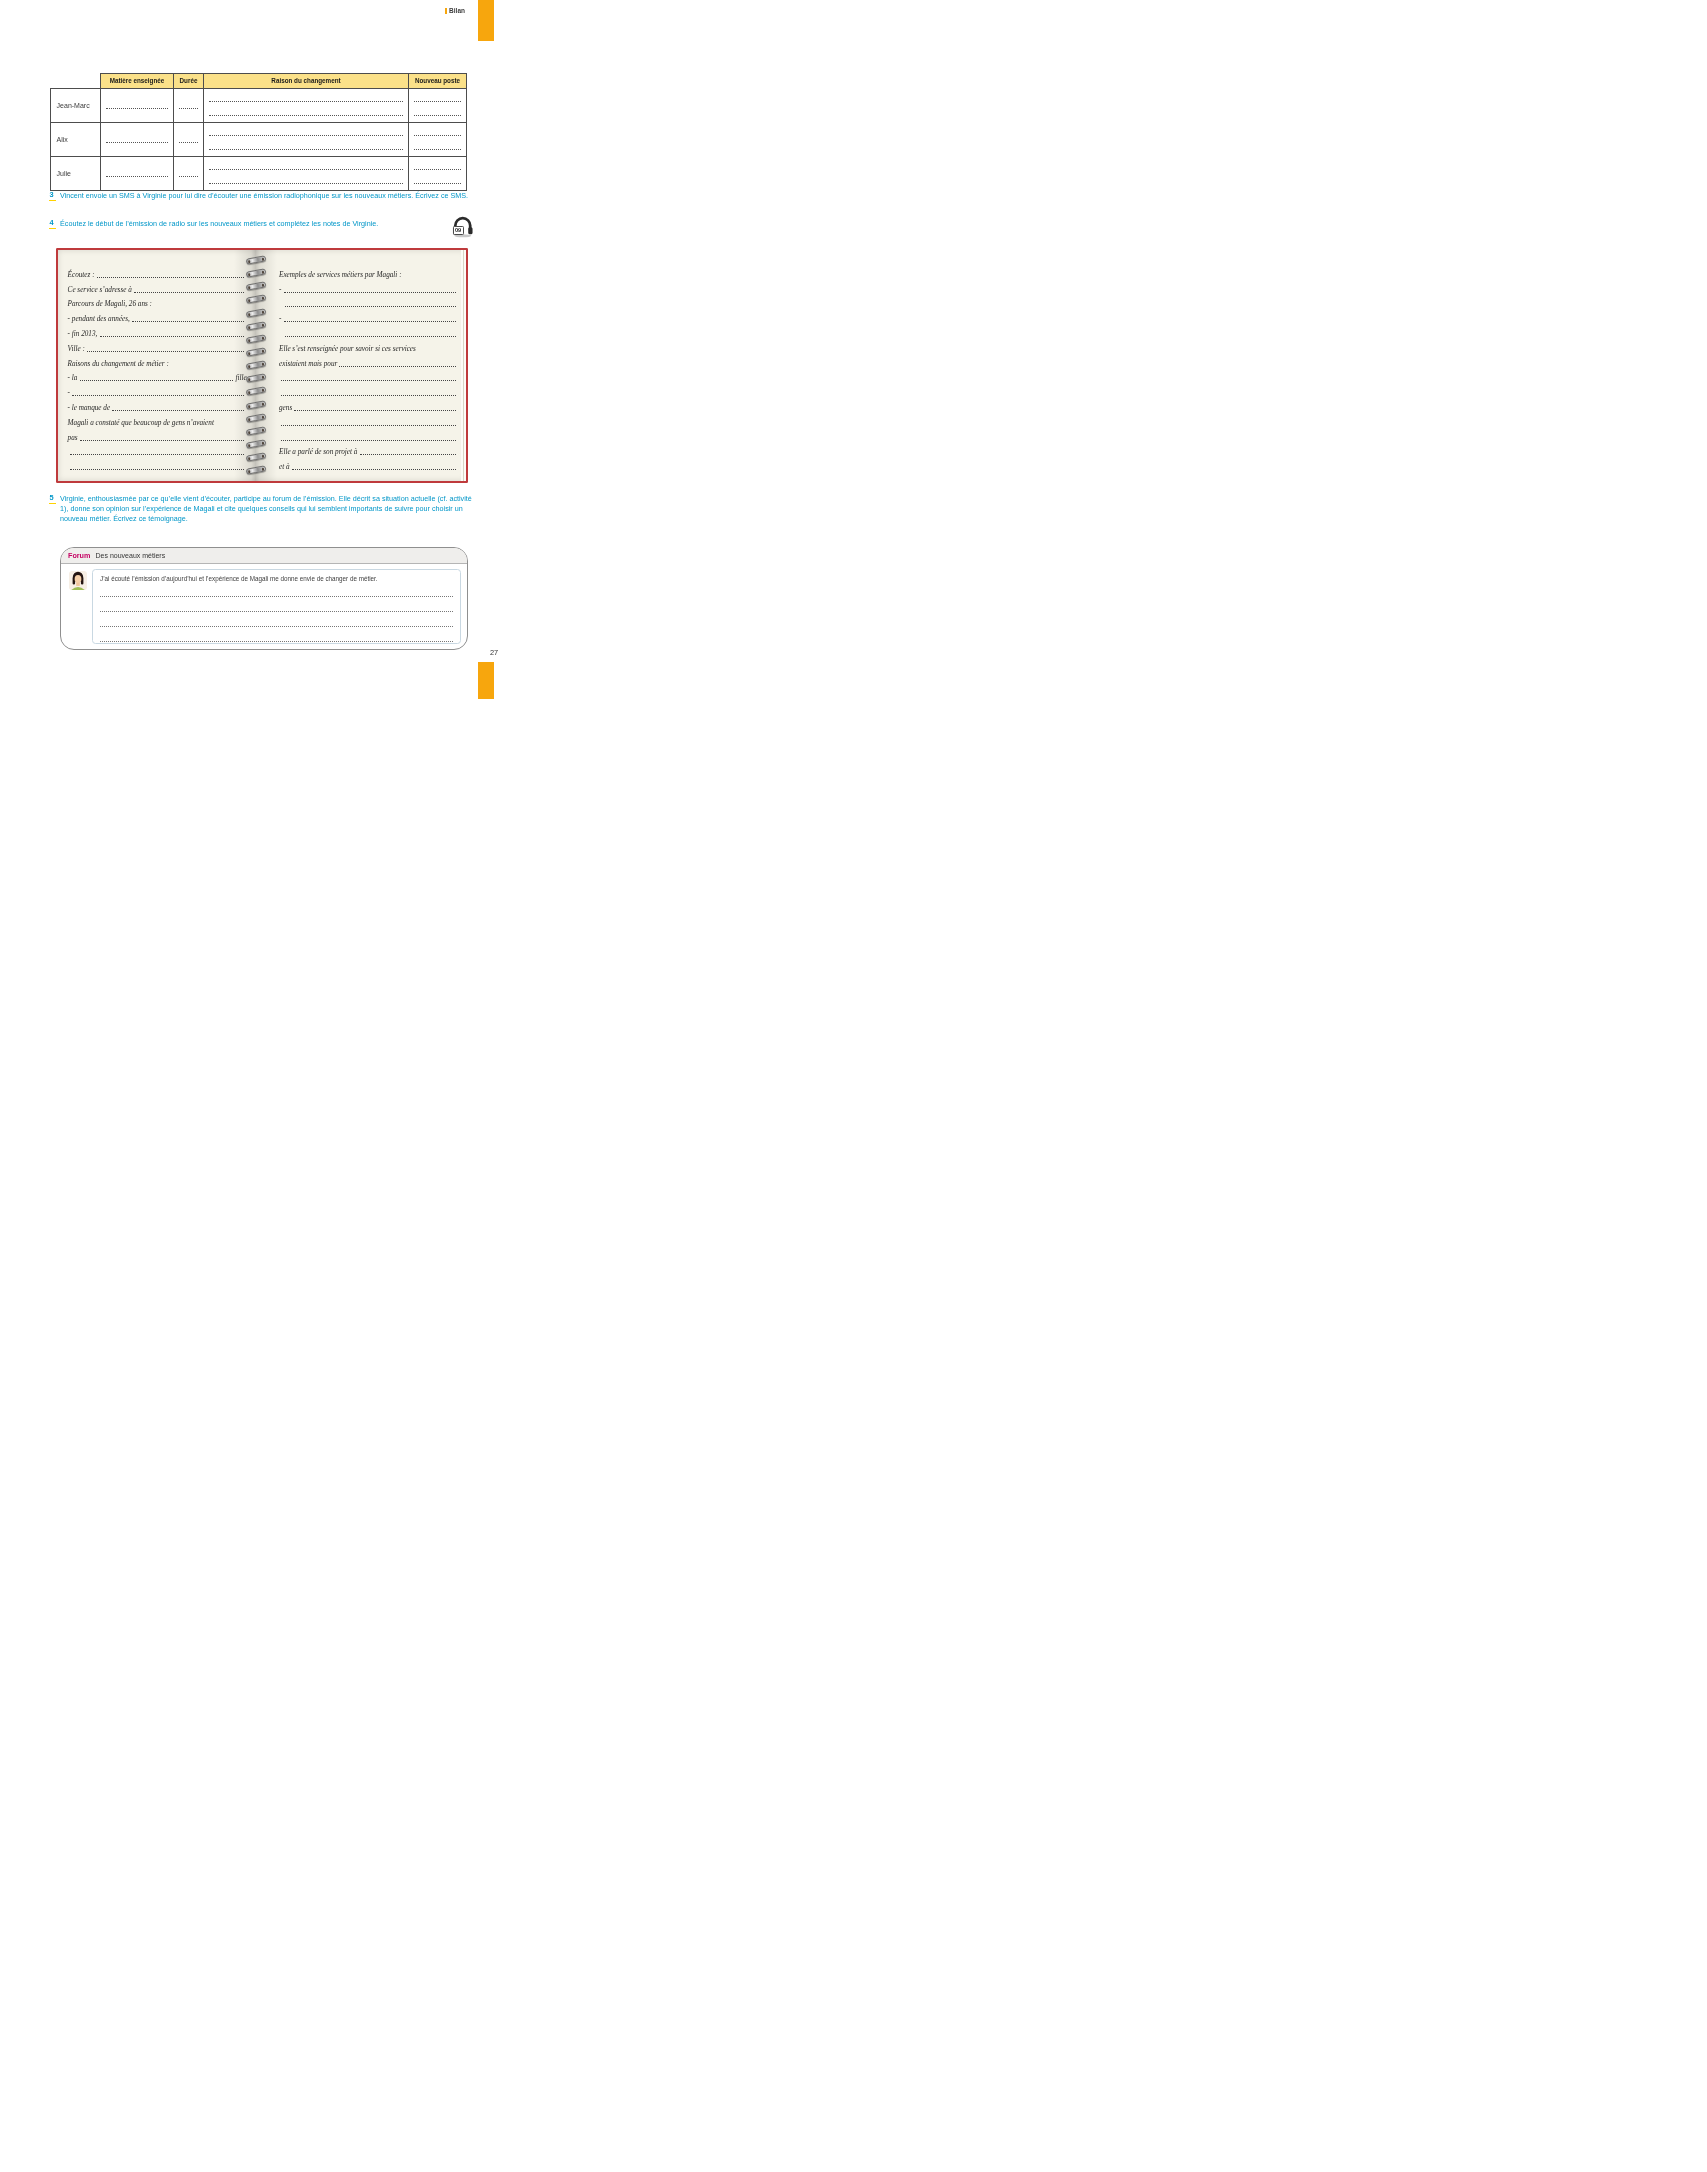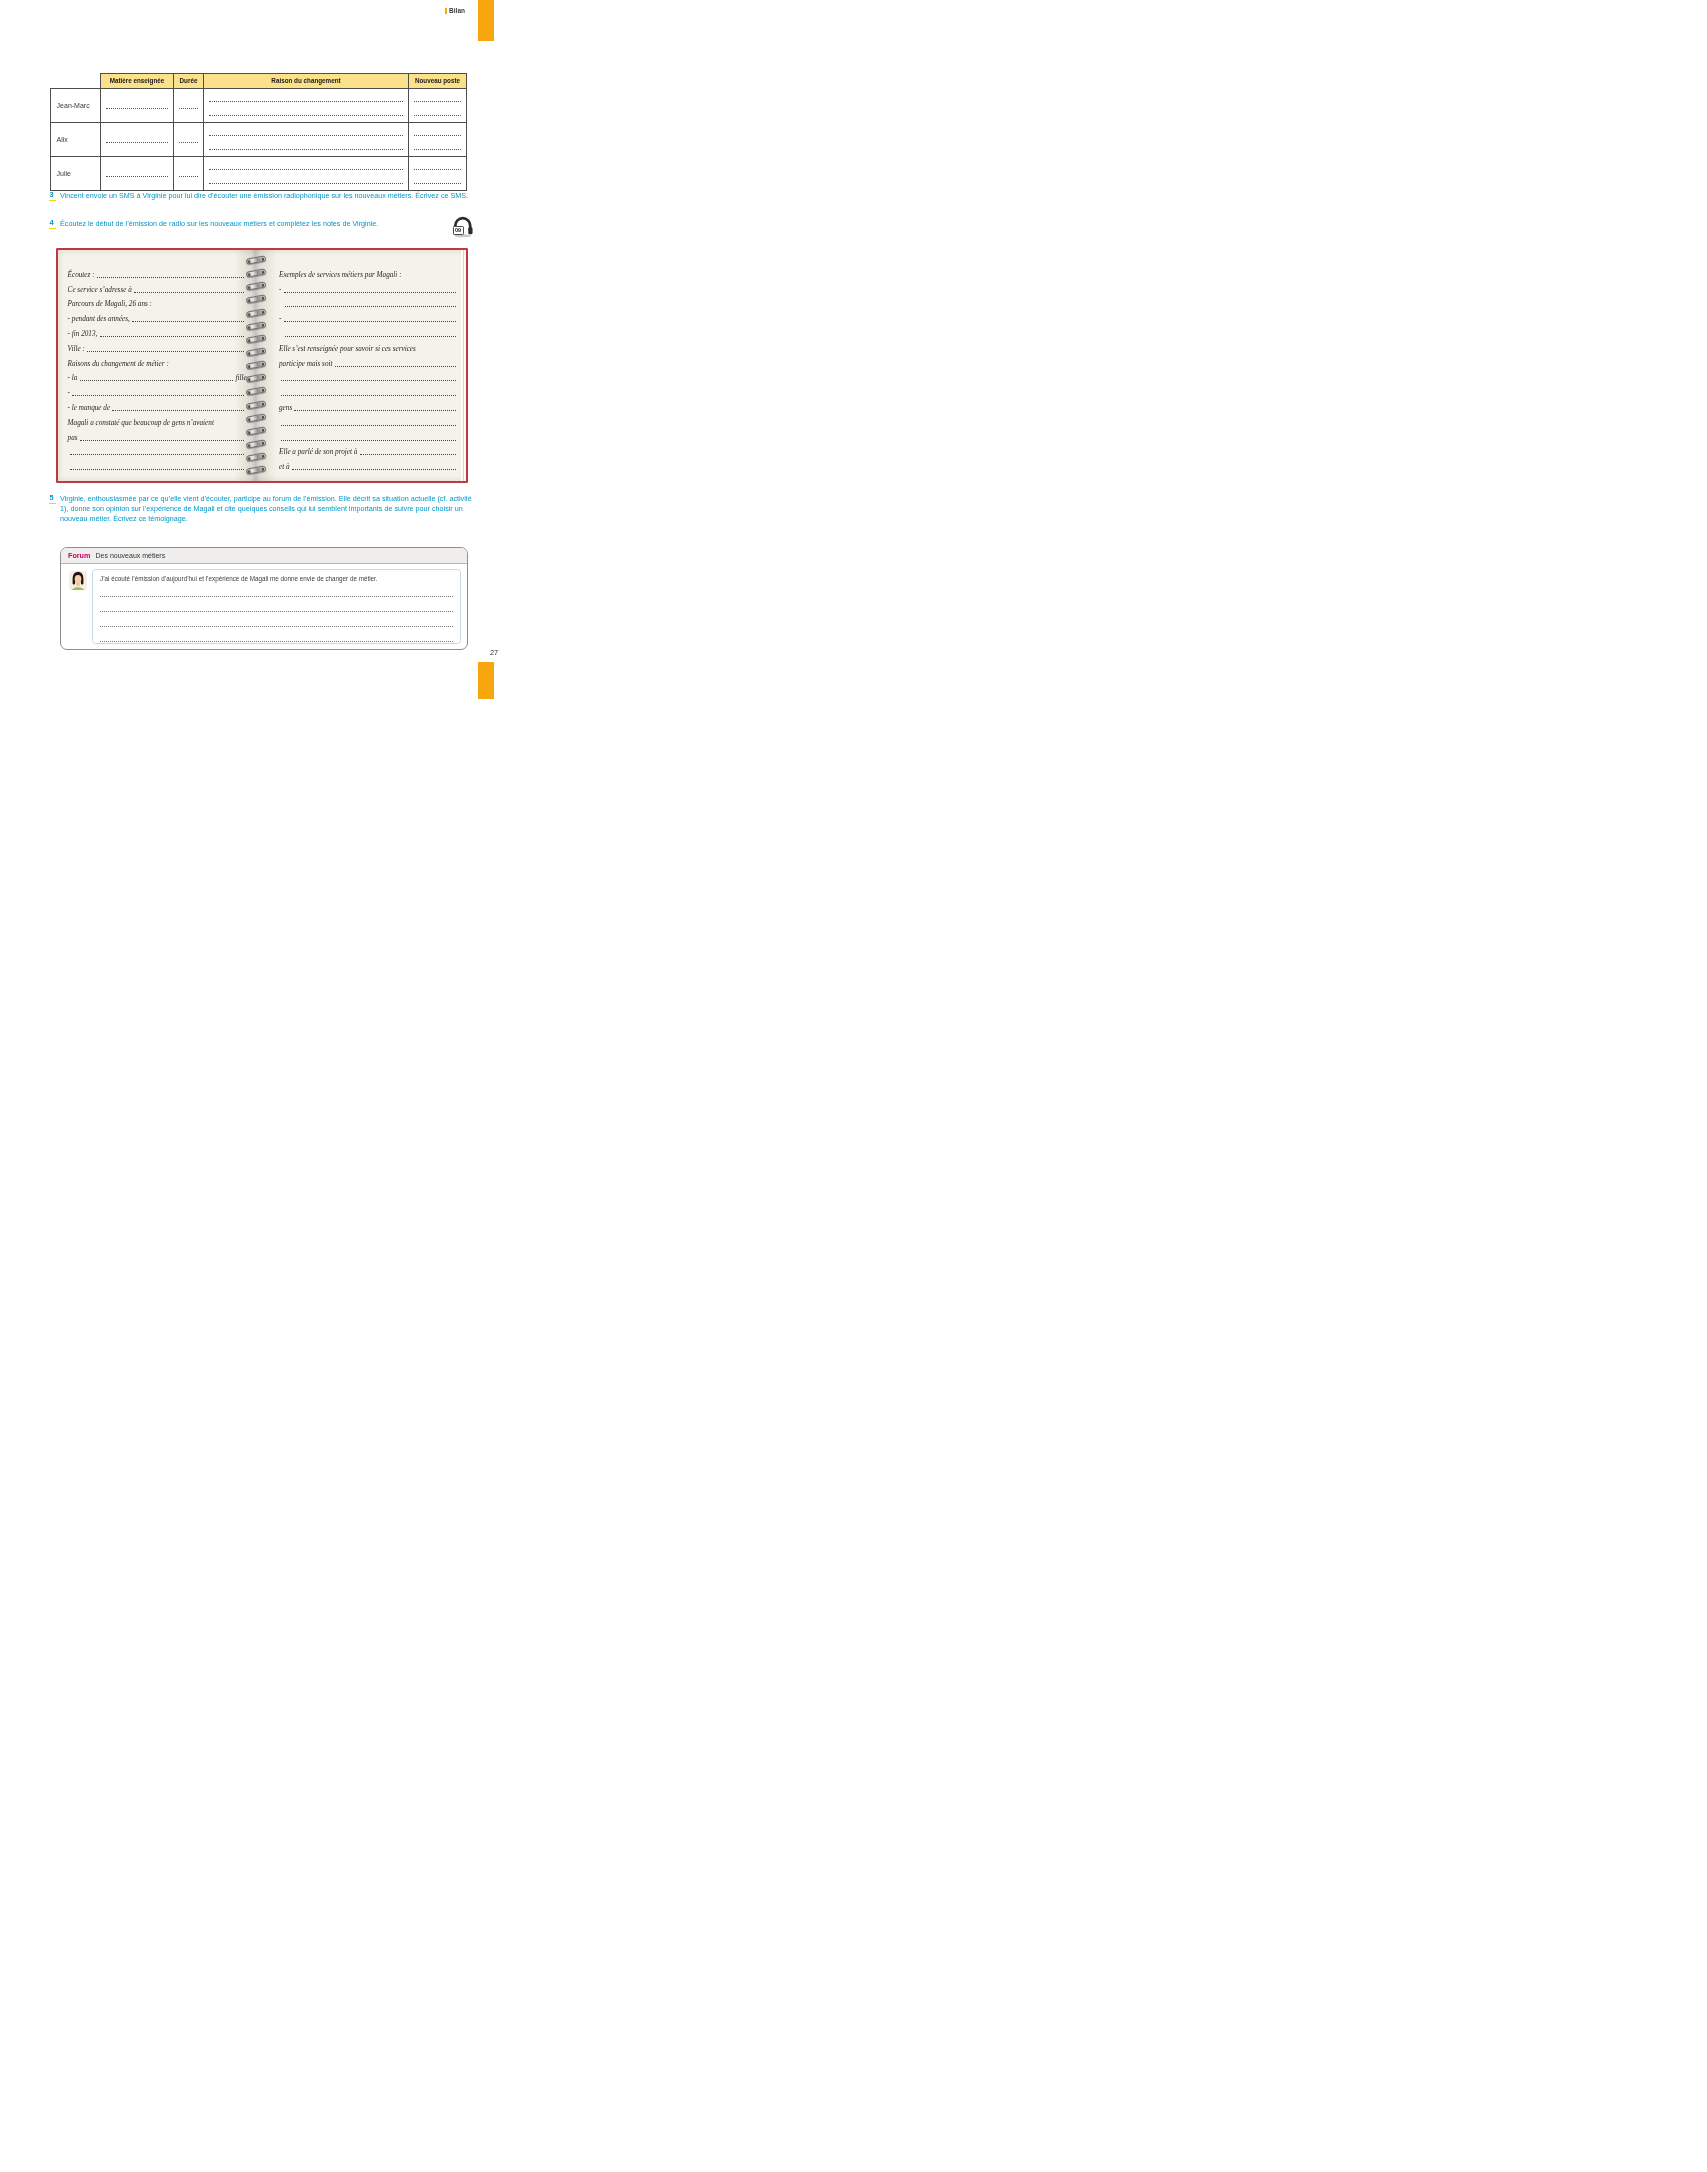--- a/index.html
+++ b/index.html
@@ -69,21 +69,21 @@
             font-style:italic; font-size:7.2px; color:#1f1f1f; }
   #nb-left { left:9.6px; width:179px; }
   #nb-right { left:221px; width:179px; }
   .nb-line { height:14.8px; display:flex; align-items:flex-end; }
   .nb-line.indent { padding-left:3.9px; }
   .nb-t { line-height:1; padding-bottom:1.3px; white-space:pre; }
   .nb-fill { flex:1 1 auto; min-width:12px; border-bottom:0.9px dotted #444; margin:0 2.2px 2.6px 2.2px; }
 
   
   .forum { position:absolute; left:60px; top:547px; width:408px; height:103px;
-           border:0.9px solid #8f8f8f; border-radius:7px; background:#fff; overflow:hidden; }
+           border:0.9px solid #8f8f8f; border-radius:14px; background:#fff; overflow:hidden; }
   .forum-head { height:16px; background:#efeeec; border-bottom:0.9px solid #b5b5b5;
                 display:flex; align-items:center; padding:0 7px; gap:5.2px; }
   .forum-title { color:#c50063; font-weight:bold; font-size:7.2px; }
   .forum-subject { color:#333; font-size:7px; }
   .forum-body { position:relative; height:86px; }
   .avatar { position:absolute; left:7.8px; top:7px; width:18px; height:19px;
             border-radius:2.6px; overflow:hidden; }
   .avatar svg { width:100%; height:100%; display:block; }
   .forum-content { position:absolute; left:31px; top:5.2px; width:369px; height:75px;
                    border:0.7px solid #c9d8e2; border-radius:3.5px; padding:5.2px 7px 0; }
@@ -286,21 +286,21 @@
         <span class="nb-t">-</span>
         <span class="nb-fill"></span>
       </div>
       <div class="nb-line indent">
         <span class="nb-fill"></span>
       </div>
       <div class="nb-line">
         <span class="nb-t">Elle s’est renseignée pour savoir si ces services</span>
       </div>
       <div class="nb-line">
-        <span class="nb-t">participe mais soit</span>
+        <span class="nb-t">existaient mais pour</span>
         <span class="nb-fill"></span>
       </div>
       <div class="nb-line">
         <span class="nb-fill"></span>
       </div>
       <div class="nb-line">
         <span class="nb-fill"></span>
       </div>
       <div class="nb-line">
         <span class="nb-t">gens</span>

